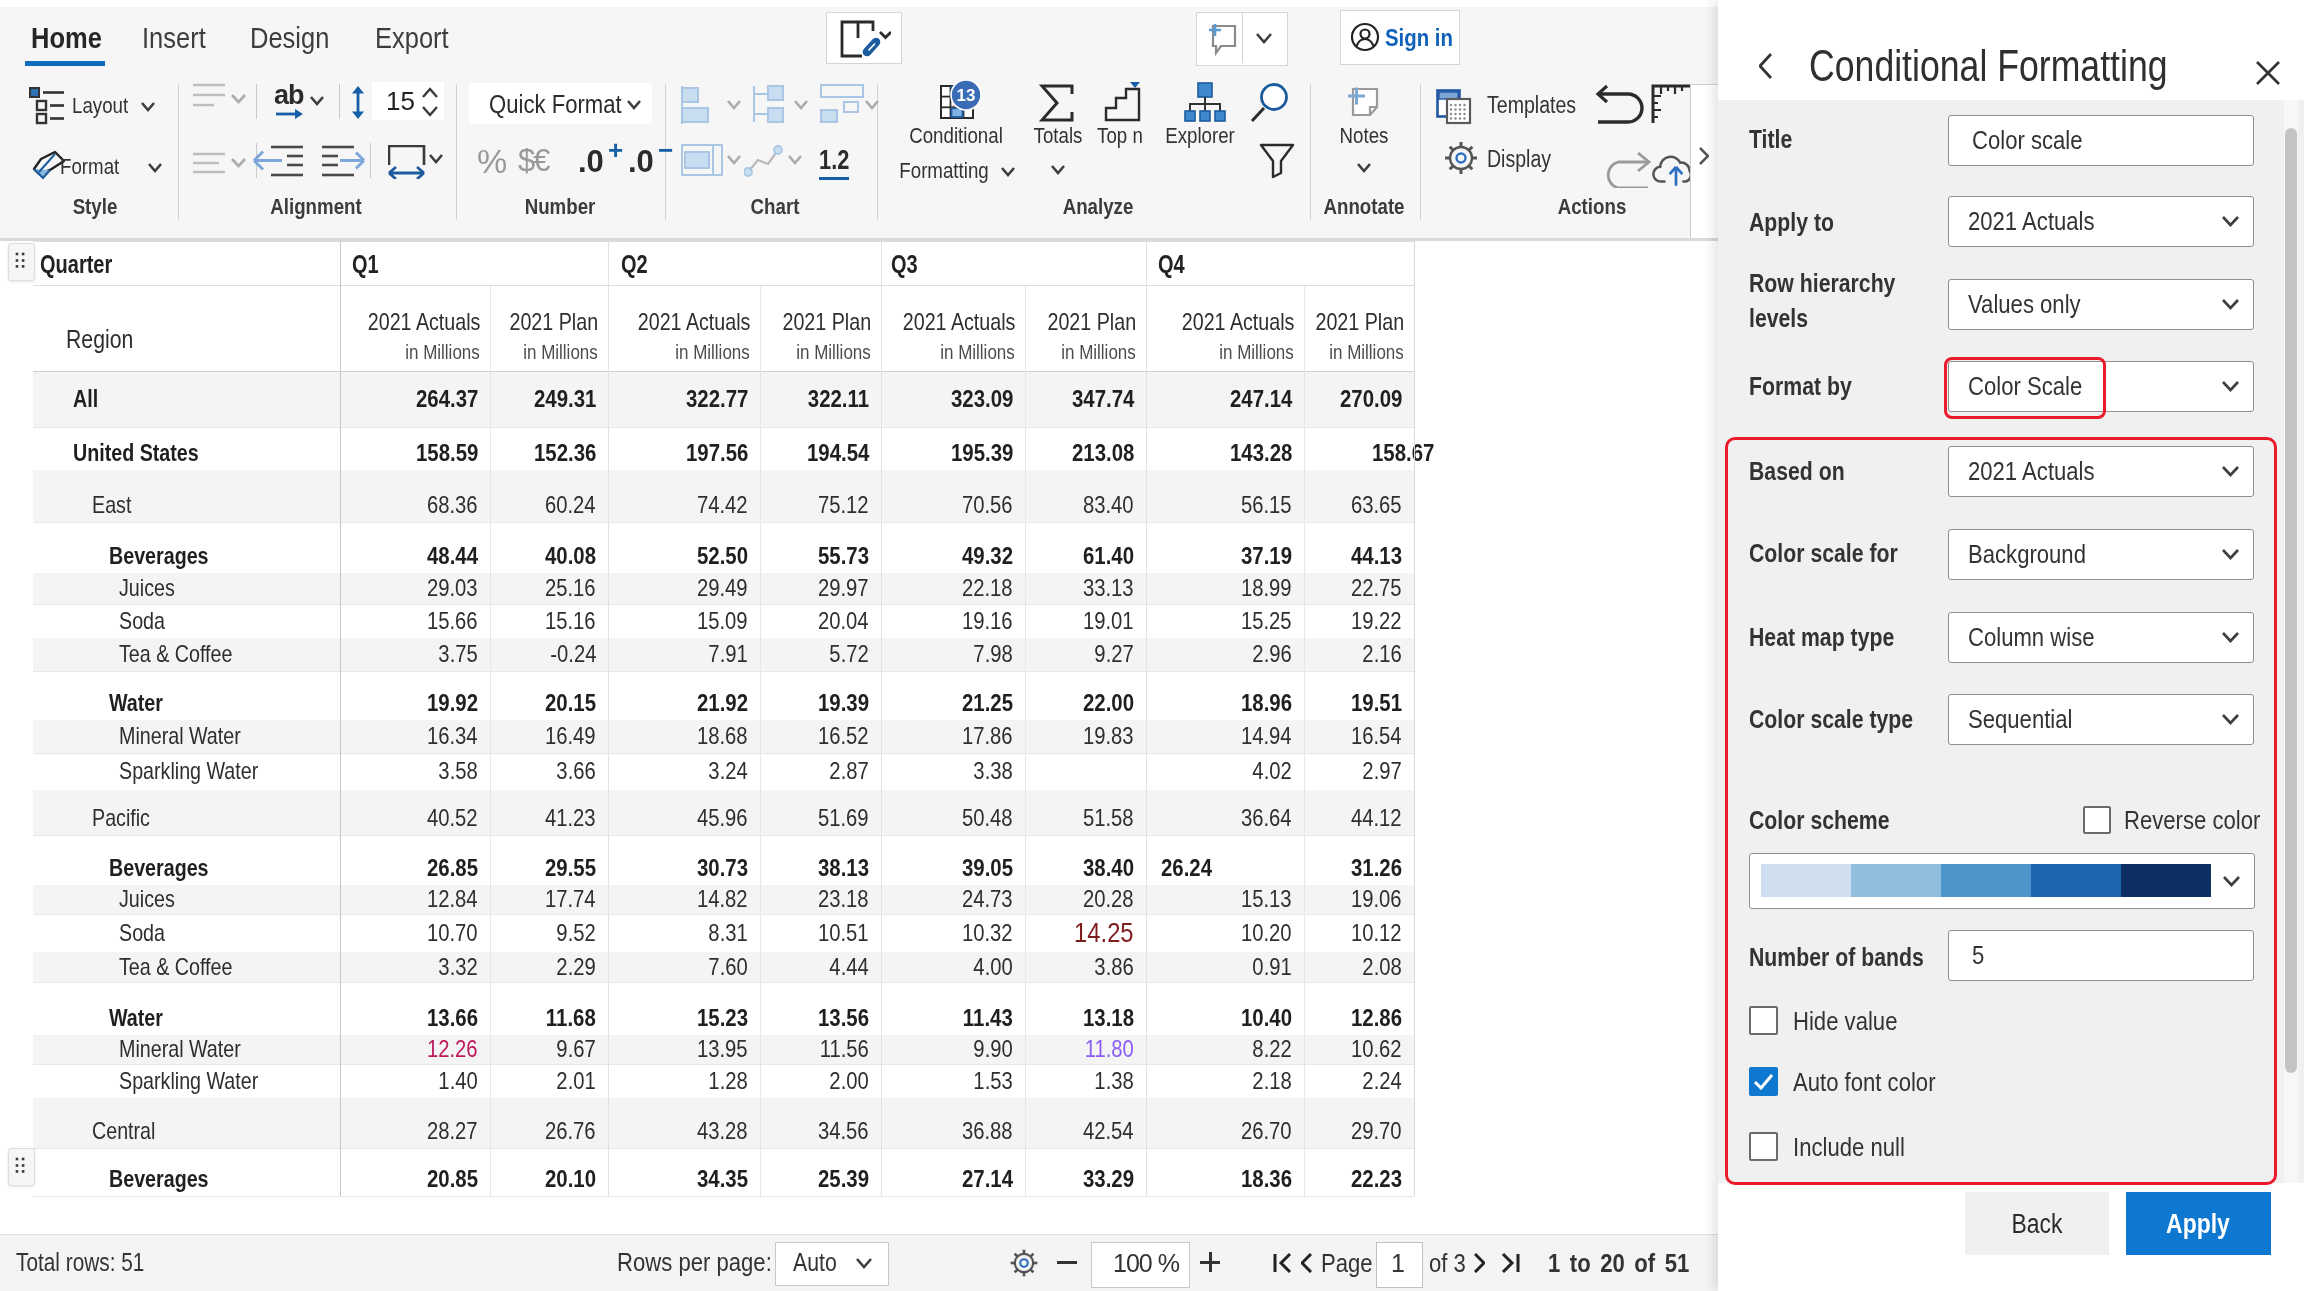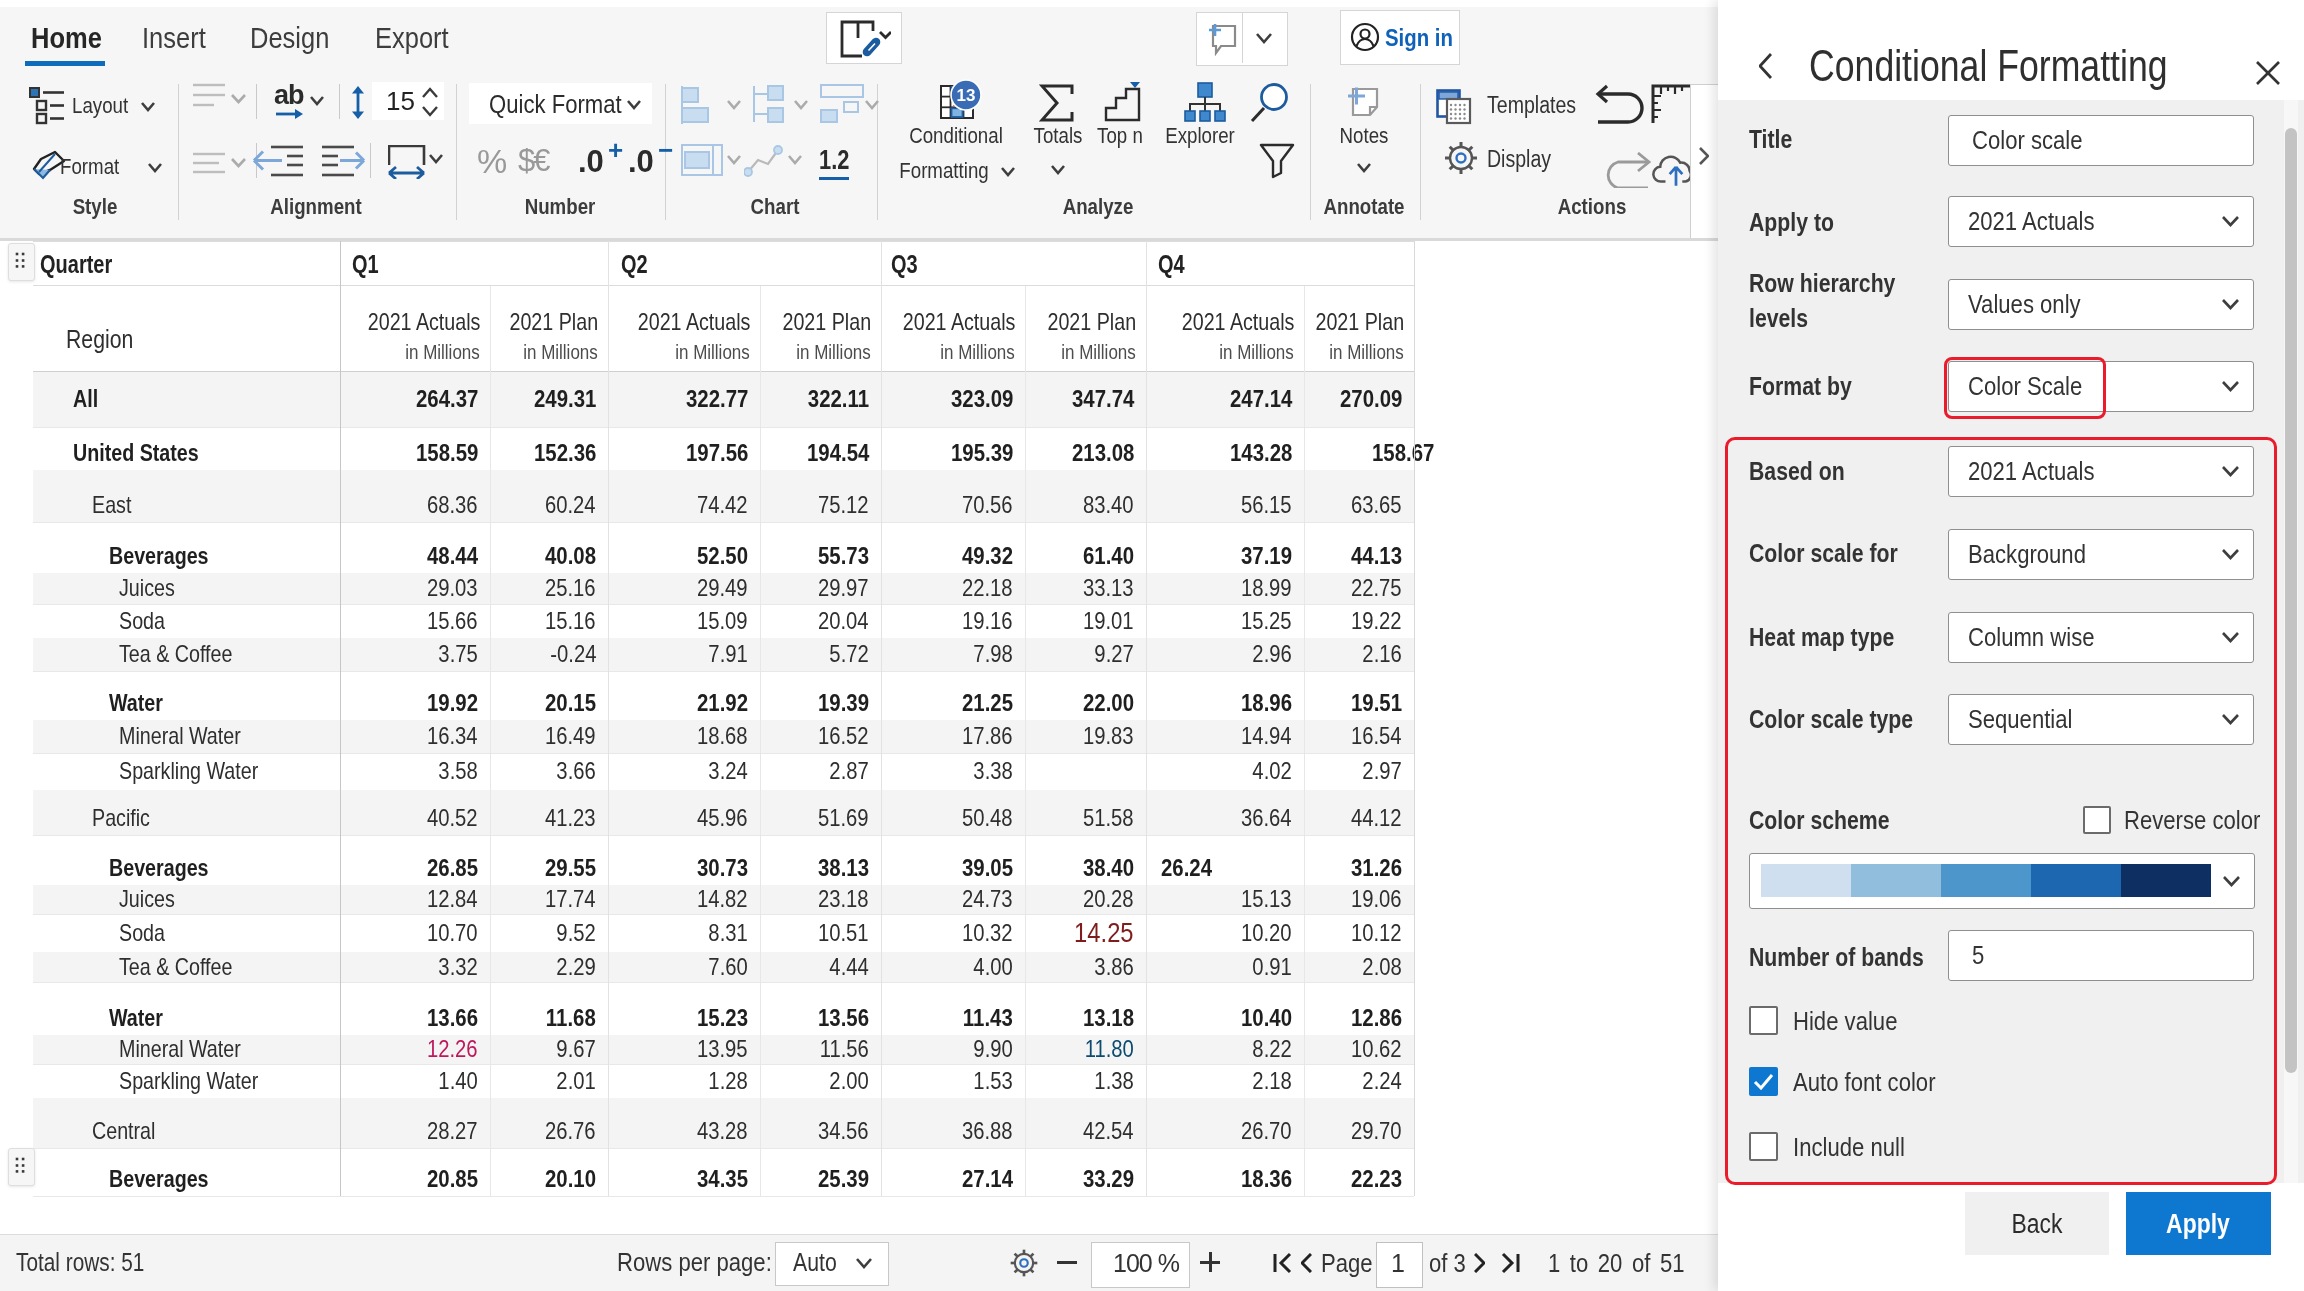--- a/index.html
+++ b/index.html
@@ -503,21 +503,21 @@
 <div class="ab" style="left:1152px;top:1002px;width:140px;height:32px;line-height:32px;font-size:24px;color:#1f1f1f;font-weight:bold;text-align:right;"><span class="sxr" style="transform:scaleX(.85)">10.40</span></div>
 <div class="ab" style="left:1262px;top:1002px;width:140px;height:32px;line-height:32px;font-size:24px;color:#1f1f1f;font-weight:bold;text-align:right;"><span class="sxr" style="transform:scaleX(.85)">12.86</span></div>
 <div class="ab" style="left:33px;top:1035px;width:1381px;height:29px;background:#f4f4f4;"></div>
 <div class="ab" style="left:33px;top:1064px;width:1381px;height:1px;background:#e8e8e8;"></div>
 <div class="ab" style="left:119px;top:1025px;height:48px;line-height:48px;font-size:24px;color:#2e2e2e;font-weight:normal;"><span class="sx" style="transform:scaleX(.82)">Mineral Water</span></div>
 <div class="ab" style="left:338px;top:1033px;width:140px;height:32px;line-height:32px;font-size:23px;color:#be185d;font-weight:normal;text-align:right;"><span class="sxr" style="transform:scaleX(.88)">12.26</span></div>
 <div class="ab" style="left:456px;top:1033px;width:140px;height:32px;line-height:32px;font-size:23px;color:#2e2e2e;font-weight:normal;text-align:right;"><span class="sxr" style="transform:scaleX(.88)">9.67</span></div>
 <div class="ab" style="left:608px;top:1033px;width:140px;height:32px;line-height:32px;font-size:23px;color:#2e2e2e;font-weight:normal;text-align:right;"><span class="sxr" style="transform:scaleX(.88)">13.95</span></div>
 <div class="ab" style="left:729px;top:1033px;width:140px;height:32px;line-height:32px;font-size:23px;color:#2e2e2e;font-weight:normal;text-align:right;"><span class="sxr" style="transform:scaleX(.88)">11.56</span></div>
 <div class="ab" style="left:873px;top:1033px;width:140px;height:32px;line-height:32px;font-size:23px;color:#2e2e2e;font-weight:normal;text-align:right;"><span class="sxr" style="transform:scaleX(.88)">9.90</span></div>
-<div class="ab" style="left:994px;top:1033px;width:140px;height:32px;line-height:32px;font-size:23px;color:#0c4a6e;font-weight:normal;text-align:right;"><span class="sxr" style="transform:scaleX(.88)">11.80</span></div>
+<div class="ab" style="left:994px;top:1033px;width:140px;height:32px;line-height:32px;font-size:23px;color:#8b5cf6;font-weight:normal;text-align:right;"><span class="sxr" style="transform:scaleX(.88)">11.80</span></div>
 <div class="ab" style="left:1152px;top:1033px;width:140px;height:32px;line-height:32px;font-size:23px;color:#2e2e2e;font-weight:normal;text-align:right;"><span class="sxr" style="transform:scaleX(.88)">8.22</span></div>
 <div class="ab" style="left:1262px;top:1033px;width:140px;height:32px;line-height:32px;font-size:23px;color:#2e2e2e;font-weight:normal;text-align:right;"><span class="sxr" style="transform:scaleX(.88)">10.62</span></div>
 <div class="ab" style="left:33px;top:1098px;width:1381px;height:1px;background:#e8e8e8;"></div>
 <div class="ab" style="left:119px;top:1057px;height:48px;line-height:48px;font-size:24px;color:#2e2e2e;font-weight:normal;"><span class="sx" style="transform:scaleX(.82)">Sparkling Water</span></div>
 <div class="ab" style="left:338px;top:1065px;width:140px;height:32px;line-height:32px;font-size:23px;color:#2e2e2e;font-weight:normal;text-align:right;"><span class="sxr" style="transform:scaleX(.88)">1.40</span></div>
 <div class="ab" style="left:456px;top:1065px;width:140px;height:32px;line-height:32px;font-size:23px;color:#2e2e2e;font-weight:normal;text-align:right;"><span class="sxr" style="transform:scaleX(.88)">2.01</span></div>
 <div class="ab" style="left:608px;top:1065px;width:140px;height:32px;line-height:32px;font-size:23px;color:#2e2e2e;font-weight:normal;text-align:right;"><span class="sxr" style="transform:scaleX(.88)">1.28</span></div>
 <div class="ab" style="left:729px;top:1065px;width:140px;height:32px;line-height:32px;font-size:23px;color:#2e2e2e;font-weight:normal;text-align:right;"><span class="sxr" style="transform:scaleX(.88)">2.00</span></div>
 <div class="ab" style="left:873px;top:1065px;width:140px;height:32px;line-height:32px;font-size:23px;color:#2e2e2e;font-weight:normal;text-align:right;"><span class="sxr" style="transform:scaleX(.88)">1.53</span></div>
 <div class="ab" style="left:994px;top:1065px;width:140px;height:32px;line-height:32px;font-size:23px;color:#2e2e2e;font-weight:normal;text-align:right;"><span class="sxr" style="transform:scaleX(.88)">1.38</span></div>
@@ -610,21 +610,21 @@
 <div class="ab" style="left:1376px;top:1242px;width:45px;height:44px;background:#fff;border:1px solid #c0c0c0;"></div>
 <div class="ab" style="left:1391px;top:1238px;height:50px;line-height:50px;font-size:25px;color:#333;font-weight:normal;">1</div>
 <div class="ab" style="left:1429px;top:1237px;height:52px;line-height:52px;font-size:26px;color:#333;font-weight:normal;"><span class="sx85">of 3</span></div>
 <svg class="ab" style="left:1473.5px;top:1253.0px" width="11" height="20" viewBox="0 0 11 20">
     <polyline points="1,1 10,10.0 1,19" fill="none" stroke="#222" stroke-width="3"></polyline>
   </svg>
 <svg class="ab" style="left:1499px;top:1252px" width="22" height="22" viewBox="0 0 22 22">
     <polyline points="4,2 13,11 4,20" fill="none" stroke="#222" stroke-width="3"></polyline>
     <line x1="19" y1="2" x2="19" y2="20" stroke="#222" stroke-width="3"></line>
   </svg>
-<div class="ab" style="left:1548px;top:1237px;height:52px;line-height:52px;font-size:26px;color:#333;font-weight:normal;word-spacing:4px;"><span class="sx85">1 to 20 of 51</span></div>
+<div class="ab" style="left:1548px;top:1237px;height:52px;line-height:52px;font-size:26px;color:#333;font-weight:bold;word-spacing:4px;"><span class="sx85">1 to 20 of 51</span></div>
 <div class="ab" style="left:1718px;top:0;width:586px;height:1291px;background:#f0f0f0;box-shadow:-5px 0 10px rgba(0,0,0,.10);"></div>
 <div class="ab" style="left:1718px;top:0;width:586px;height:100px;background:#fff;"></div>
 <div class="ab" style="left:1718px;top:1183px;width:586px;height:108px;background:#fff;"></div>
 <svg class="ab" style="left:1758.5px;top:53.0px" width="13" height="26" viewBox="0 0 13 26">
     <polyline points="12,1 1,13.0 12,25" fill="none" stroke="#333" stroke-width="2.8"></polyline>
   </svg>
 <div class="ab" style="left:1809px;top:22px;height:88px;line-height:88px;font-size:44px;color:#2f2f2f;font-weight:normal;letter-spacing:0px;"><span class="sx" style="transform:scaleX(.81)">Conditional Formatting</span></div>
 <svg class="ab" style="left:2255px;top:60px" width="26" height="26" viewBox="0 0 26 26">
     <line x1="2" y1="2" x2="24" y2="24" stroke="#333" stroke-width="2.6"></line>
     <line x1="24" y1="2" x2="2" y2="24" stroke="#333" stroke-width="2.6"></line>

